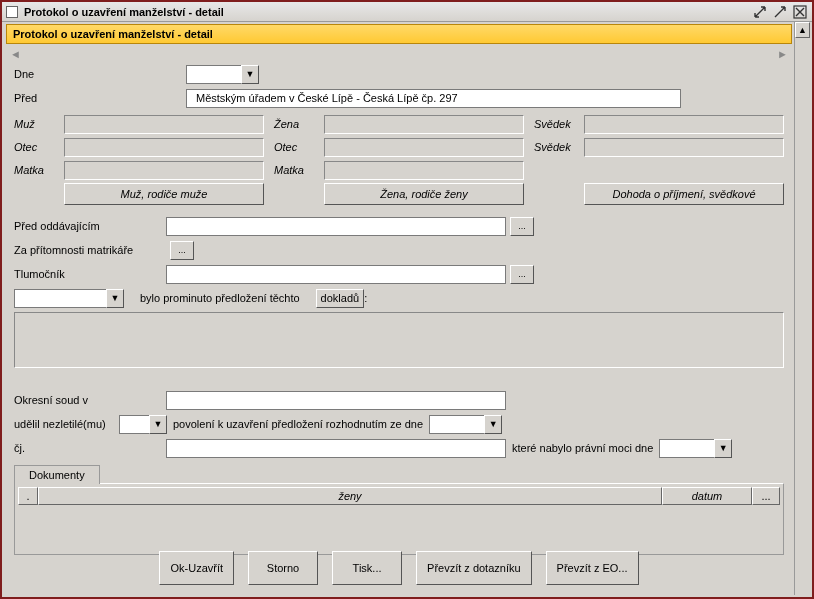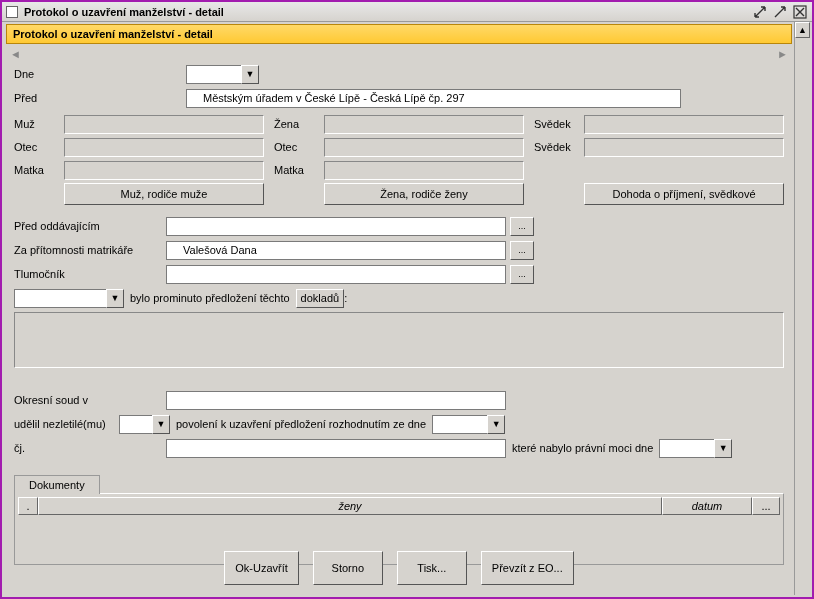--- a/index.html
+++ b/index.html
@@ -1,45 +1,45 @@
 <!DOCTYPE html>
 <html><head>
 <meta charset="utf-8">
 <style>
   * { box-sizing: border-box; font-family: Arial, sans-serif; font-size: 11px; }
   body { margin: 0; background: #d6d3ce; }
-  .window { width: 814px; height: 599px; border: 2px solid #a21caf; background: #d6d3ce; position: relative; }
+  .window { width: 814px; height: 599px; border: 2px solid #7f1d1d; background: #d6d3ce; position: relative; }
   .titlebar { height: 20px; background: linear-gradient(#e8e8e8, #d6d3ce); border-bottom: 1px solid #999; display: flex; align-items: center; padding: 0 4px; }
   .titlebar-icon { width: 12px; height: 12px; border: 1px solid #666; margin-right: 6px; background: #fff; }
   .titlebar-text { flex: 1; font-weight: bold; color: #000; }
   .titlebar-btns { display: flex; gap: 4px; }
   .titlebar-btn { width: 16px; height: 14px; display: flex; align-items: center; justify-content: center; font-size: 11px; color: #333; cursor: pointer; }
   .body-area { position: absolute; top: 20px; left: 2px; right: 18px; bottom: 2px; overflow: hidden; }
   .scrollbar-v { position: absolute; top: 20px; right: 2px; bottom: 2px; width: 16px; background: #d6d3ce; border-left: 1px solid #999; }
   .scrollbar-v .arrow { height: 16px; background: #d6d3ce; border: 1px solid #fff; border-right-color:#666; border-bottom-color:#666; display:flex; align-items:center; justify-content:center; font-size:9px; color:#000; }
   .header-bar { background: linear-gradient(#ffd968, #ffc933); border: 1px solid #b8860b; height: 20px; display: flex; align-items: center; padding: 0 6px; font-weight: bold; color: #000; margin: 2px; }
   .nav-row { display: flex; justify-content: space-between; padding: 2px 6px; color: #888; font-size: 14px; }
   .form-area { padding: 2px 10px 0 10px; }
   .row { display: flex; align-items: center; margin-bottom: 4px; min-height: 20px; }
   .lbl { color: #000; }
   .lbl-w1 { width: 172px; }
   .lbl-w2 { width: 50px; }
   .lbl-w3 { width: 50px; }
-  .input { height: 19px; border: 1px solid #7a7a7a; background: #fff; padding: 0 16px; line-height: 17px; color: #000; }
+  .input { height: 19px; border: 1px solid #7a7a7a; background: #fff; padding: 0 9px; line-height: 17px; color: #000; }
   .input-ro { height: 19px; border-top: 1px solid #888; border-left: 1px solid #888; border-bottom: 1px solid #fff; border-right: 1px solid #fff; background: #d6d3ce; padding: 0 3px; line-height: 17px; color: #000; }
   .combo { display: inline-flex; }
   .combo .input { border-right: none; }
   .combo-btn, .dots-btn { width: 18px; height: 19px; border: 1px solid #fff; border-right-color:#555; border-bottom-color:#555; background: #d6d3ce; display:flex; align-items:center; justify-content:center; font-size:9px; cursor: pointer; }
   .dots-btn { width: 24px; margin-left: 4px; }
   .btn { height: 22px; border: 1px solid #fff; border-right-color:#555; border-bottom-color:#555; background: #d6d3ce; padding: 0 12px; cursor: pointer; display:inline-flex; align-items:center; justify-content:center; }
   .three-col { display: flex; gap: 10px; }
-  .col { flex: 1; }
+  .col { flex: 1; font-style: italic; }
   .col .row { margin-bottom: 3px; }
   .big-textarea { margin: 4px 0; border-top: 1px solid #888; border-left: 1px solid #888; border-bottom: 1px solid #fff; border-right: 1px solid #fff; background: #d6d3ce; height: 56px; width: 100%; }
-  .tab-row { margin-top: 16px; }
+  .tab-row { margin-top: 6px; }
   .tab { display: inline-block; border: 1px solid #999; border-bottom: none; background: #d6d3ce; padding: 3px 14px; position: relative; top: 1px; }
   .tab-panel { border: 1px solid #999; border-top-color:#fff; background: #d6d3ce; padding: 3px; height: 72px; }
   .grid-header { display: flex; }
   .grid-header div { border: 1px solid #fff; border-right-color:#666; border-bottom-color:#666; background: #d6d3ce; height: 18px; display:flex; align-items:center; justify-content:center; font-style: italic; }
   .gh-dot { width: 20px; font-style: normal !important; }
   .gh-name { flex: 1; }
   .gh-date { width: 90px; }
   .gh-end { width: 28px; font-style: normal !important; }
   .bottom-bar { position: absolute; bottom: 4px; left: 0; right: 0; display: flex; justify-content: center; gap: 14px; padding: 6px 0; }
   .bottom-bar .btn { min-width: 70px; padding: 0 10px; height: 34px; }
@@ -152,35 +152,34 @@
         </div>
       </div>
 
       <div class="row" style="margin-top:8px">
         <span class="lbl" style="width:152px">Před oddávajícím</span>
         <span class="input" style="width:340px"></span>
         <span class="dots-btn">...</span>
       </div>
       <div class="row">
         <span class="lbl" style="width:152px">Za přítomnosti matrikáře</span>
-        <span class="input" style="width:340px">Valešová Dana</span>
         <span class="dots-btn">...</span>
       </div>
       <div class="row">
         <span class="lbl" style="width:152px">Tlumočník</span>
         <span class="input" style="width:340px"></span>
         <span class="dots-btn">...</span>
       </div>
 
       <div class="row">
         <span class="combo">
           <span class="input" style="width:92px"></span>
           <span class="combo-btn">▼</span>
         </span>
-        <span class="lbl" style="margin:0 6px">bylo prominuto předložení těchto</span>
+        <span class="lbl" style="margin:0 16px">bylo prominuto předložení těchto</span>
         <span class="btn" style="height:19px;padding:0 4px">dokladů</span>
         <span class="lbl">:</span>
       </div>
 
       <div class="big-textarea"></div>
 
       <div class="row" style="margin-top:22px">
         <span class="lbl" style="width:152px">Okresní soud v</span>
         <span class="input" style="width:340px"></span>
       </div>
@@ -219,16 +218,17 @@
           </div>
         </div>
       </div>
 
     </div>
 
     <div class="bottom-bar">
       <span class="btn">Ok-Uzavřít</span>
       <span class="btn">Storno</span>
       <span class="btn">Tisk...</span>
+      <span class="btn">Převzít z dotazníku</span>
       <span class="btn">Převzít z EO...</span>
     </div>
   </div>
 </div>
 
 </body></html>

